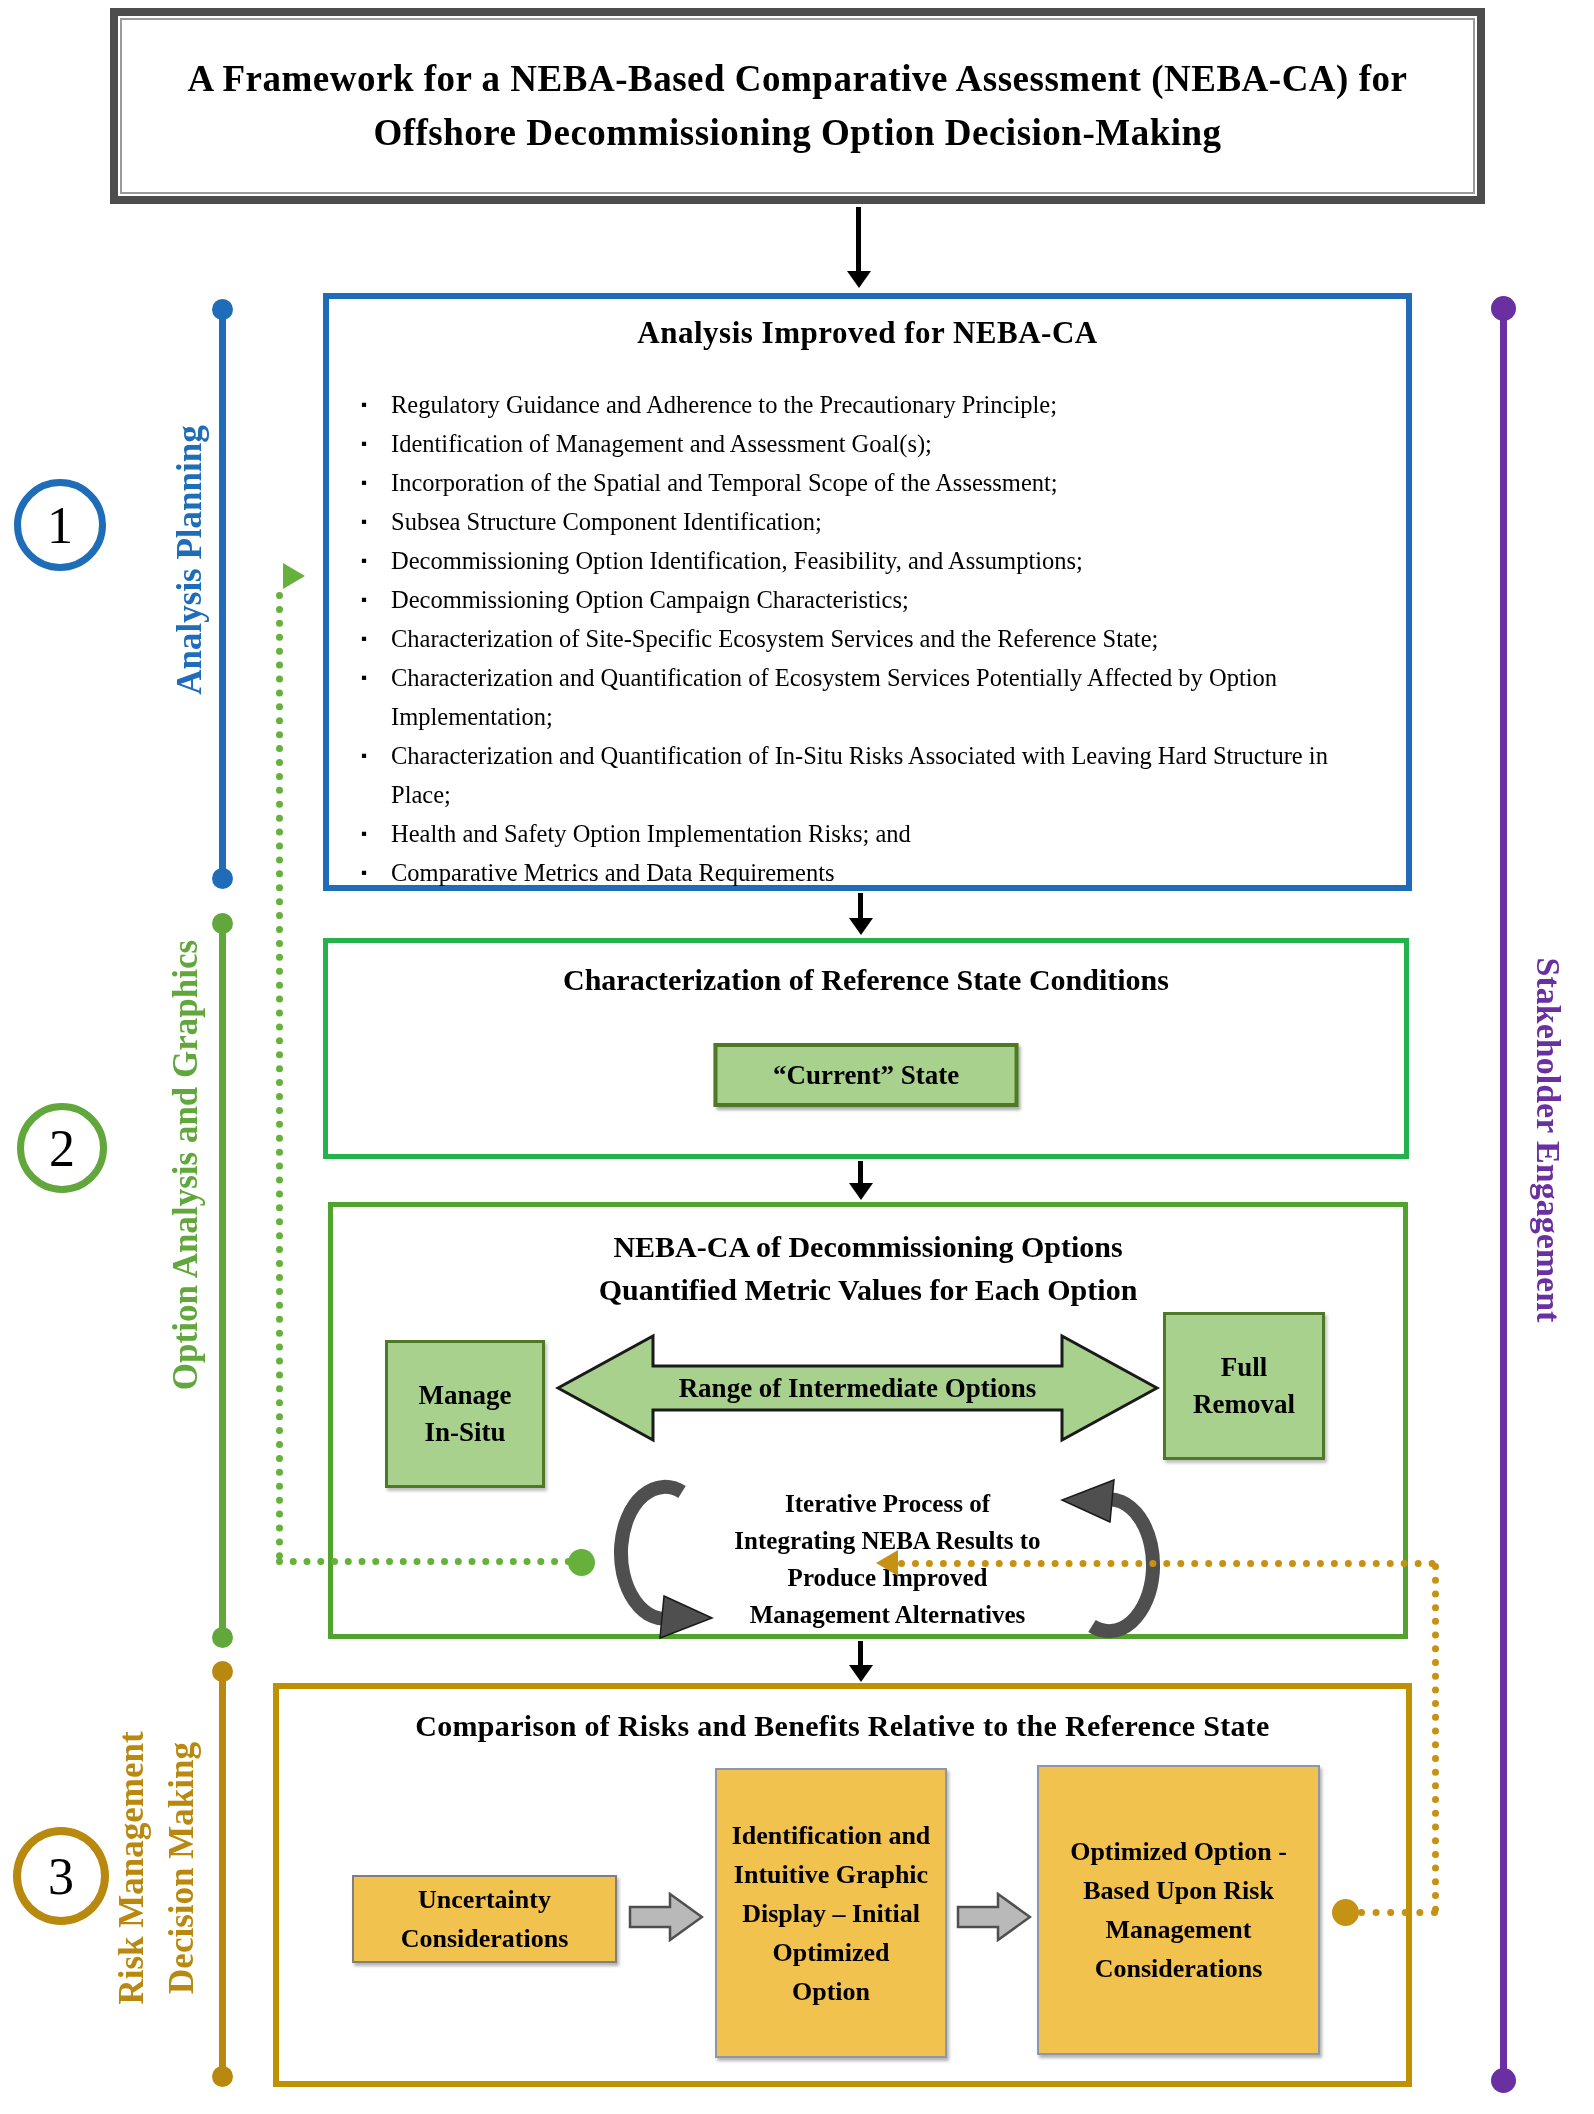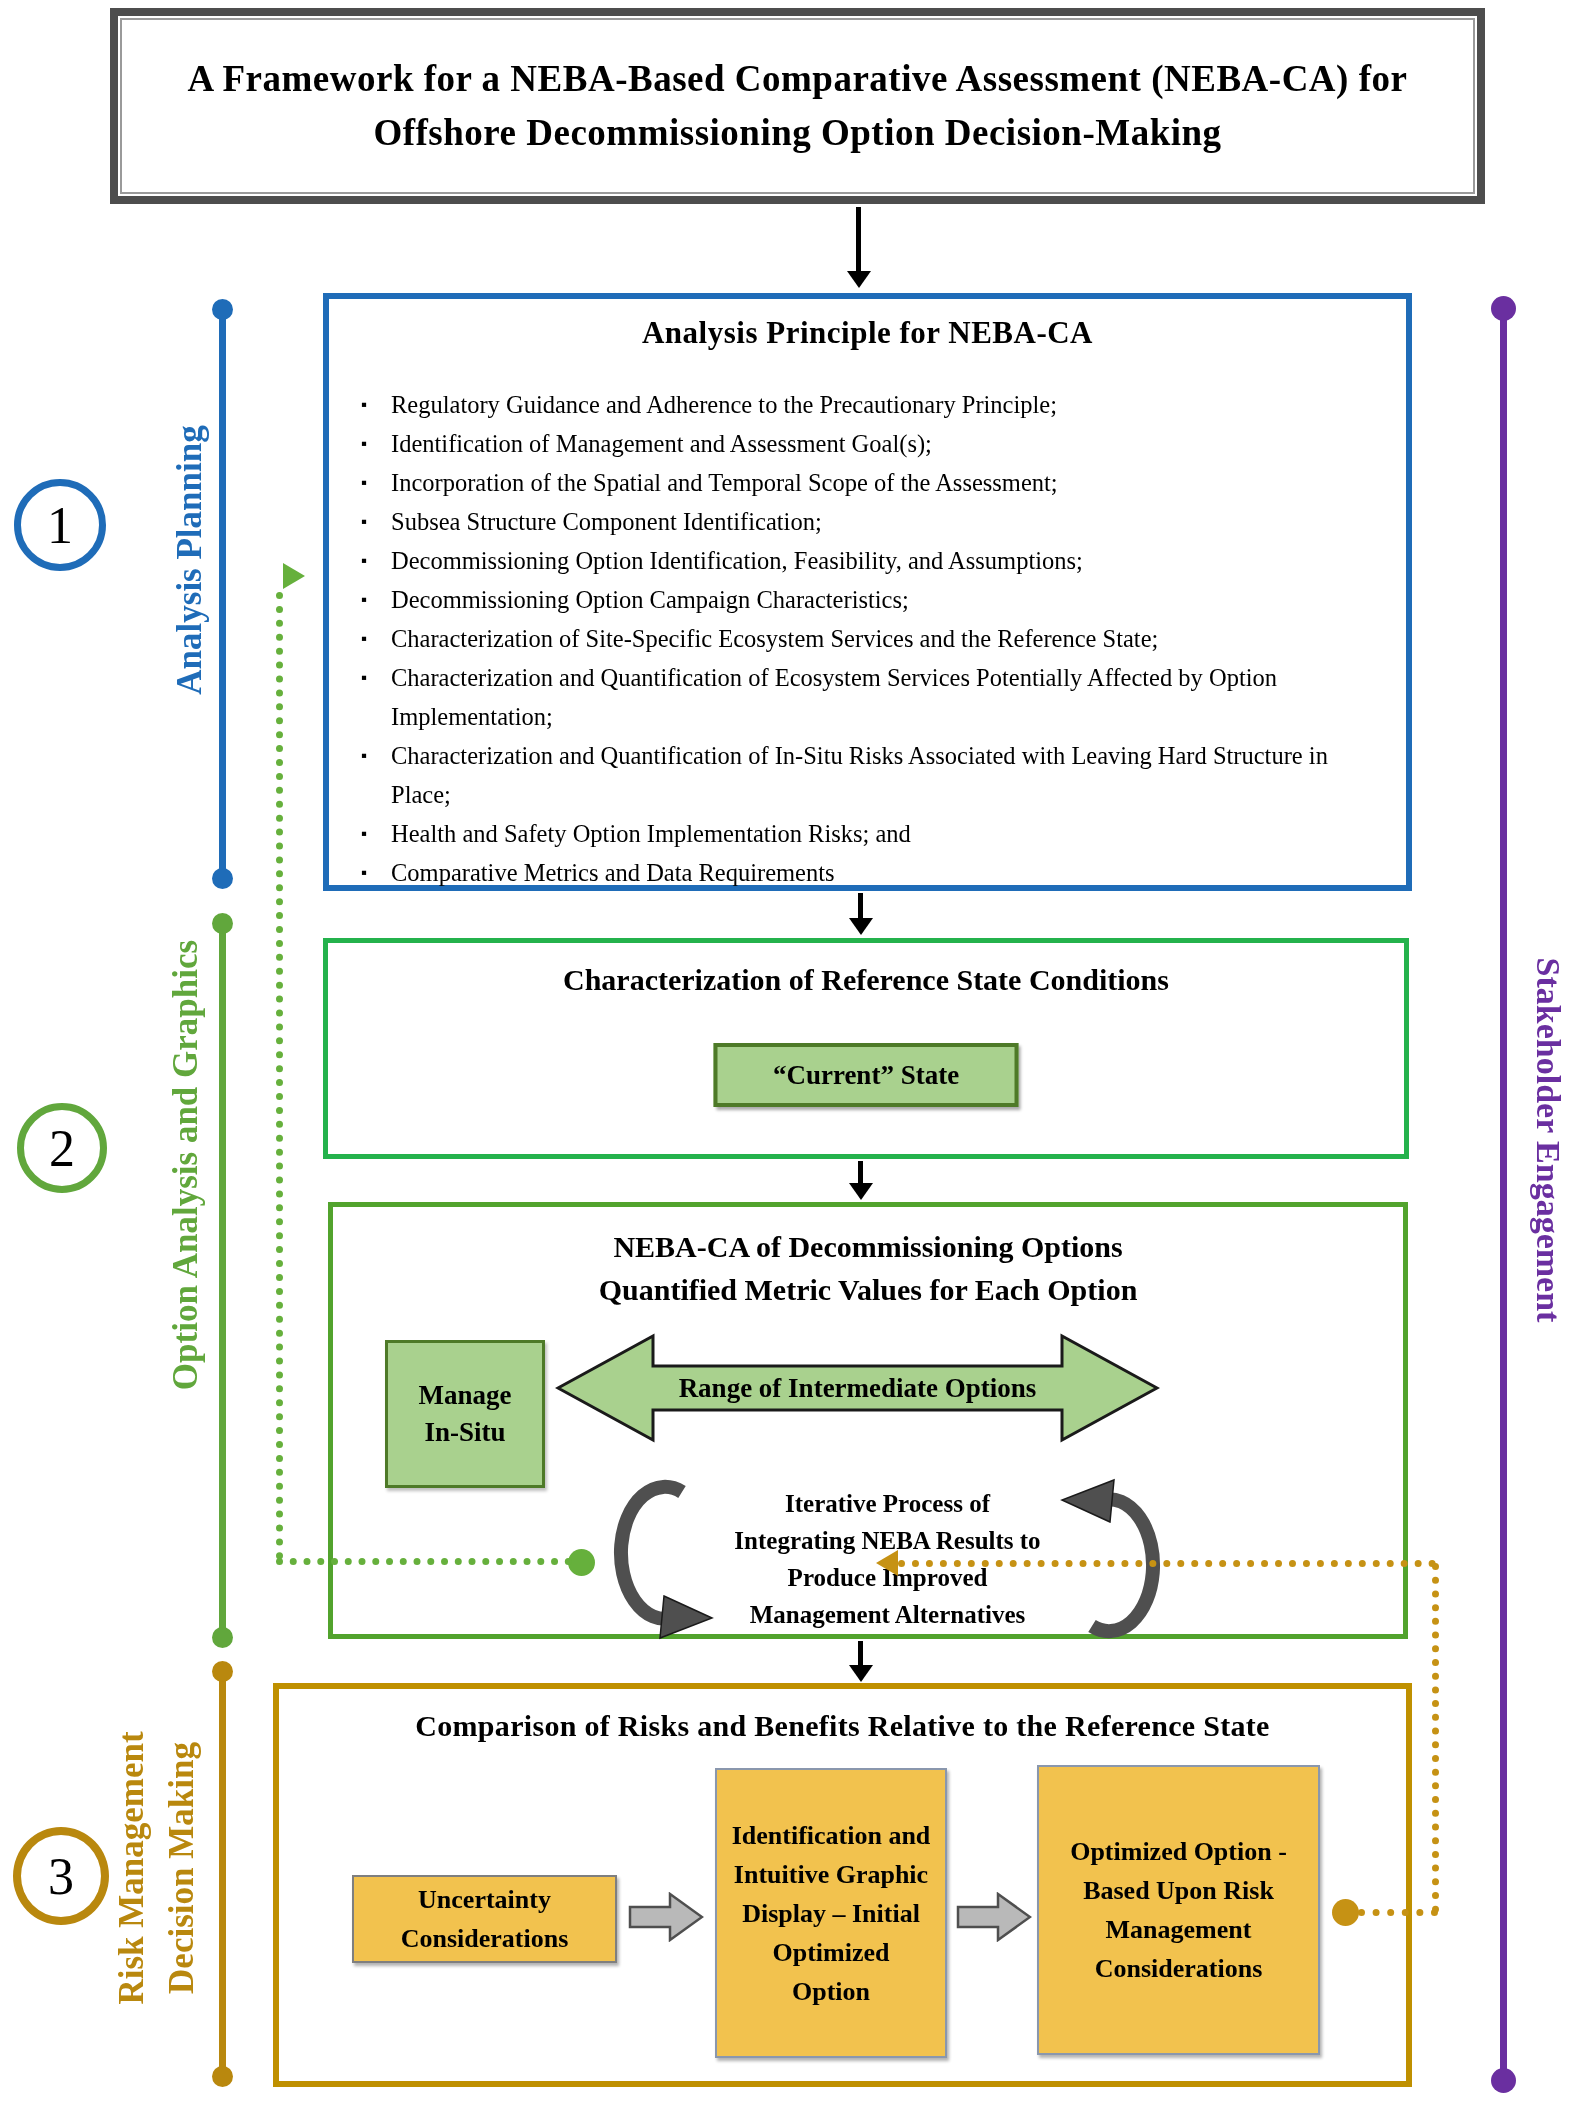--- a/index.html
+++ b/index.html
@@ -80,21 +80,21 @@
   <div class="abs title-box">
     <span>A Framework for a NEBA-Based Comparative Assessment (NEBA-CA)  for Offshore Decommissioning  Option  Decision-Making</span>
   </div>
 
   <div class="varrow" style="left:856px;top:207px;height:66px;"></div>
   <div class="varrow" style="left:858px;top:893px;height:27px;"></div>
   <div class="varrow" style="left:858px;top:1161px;height:24px;"></div>
   <div class="varrow" style="left:858px;top:1641px;height:26px;"></div>
 
   <div class="abs stage blue-box">
-    <div class="stage-header">Analysis Principle  for NEBA-CA</div>
+    <div class="stage-header">Analysis Improved  for NEBA-CA</div>
     <ul class="bullets">
       <li>Regulatory Guidance and Adherence to the Precautionary Principle;</li>
       <li>Identification of Management and Assessment Goal(s);</li>
       <li>Incorporation of the Spatial and Temporal Scope of the Assessment;</li>
       <li>Subsea Structure Component Identification;</li>
       <li>Decommissioning Option Identification, Feasibility,  and Assumptions;</li>
       <li>Decommissioning Option Campaign Characteristics;</li>
       <li>Characterization of Site-Specific Ecosystem Services and the Reference State;</li>
       <li>Characterization and Quantification  of Ecosystem Services Potentially Affected by Option Implementation;</li>
       <li>Characterization and Quantification  of In-Situ Risks Associated with Leaving Hard Structure in Place;</li>
@@ -114,20 +114,23 @@
     <div class="stage-header">Characterization  of Reference State Conditions</div>
     <div class="abs current-btn">
       <span>“Current” State</span>
     </div>
   </div>
 
   <div class="abs option-box" style="left:385px;top:1312px;width:160px;height:148px;padding:0 14px;margin-top:28px;">
     <span>Manage In-Situ</span>
   </div>
 
+  <div class="abs option-box" style="left:1163px;top:1312px;width:162px;height:148px;padding:0 14px;">
+    <span>Full Removal</span>
+  </div>
 
   <svg class="abs" style="left:555px;top:1328px;" width="605" height="120" viewBox="0 0 605 120">
     <polygon points="3,60 98,8 98,38 507,38 507,8 602,60 507,112 507,82 98,82 98,112" fill="#a9d18e" stroke="#1a1a1a" stroke-width="3"></polygon>
   </svg>
   <div class="abs range-label" style="left:555px;top:1328px;width:605px;height:120px;">
     <span>Range of Intermediate Options</span>
   </div>
 
   <svg class="abs" style="left:598px;top:1478px;" width="578" height="162" viewBox="0 0 578 162">
     <path d="M 84 14 A 44 66 0 1 0 74 140" fill="none" stroke="#4f4f4f" stroke-width="14"></path>

